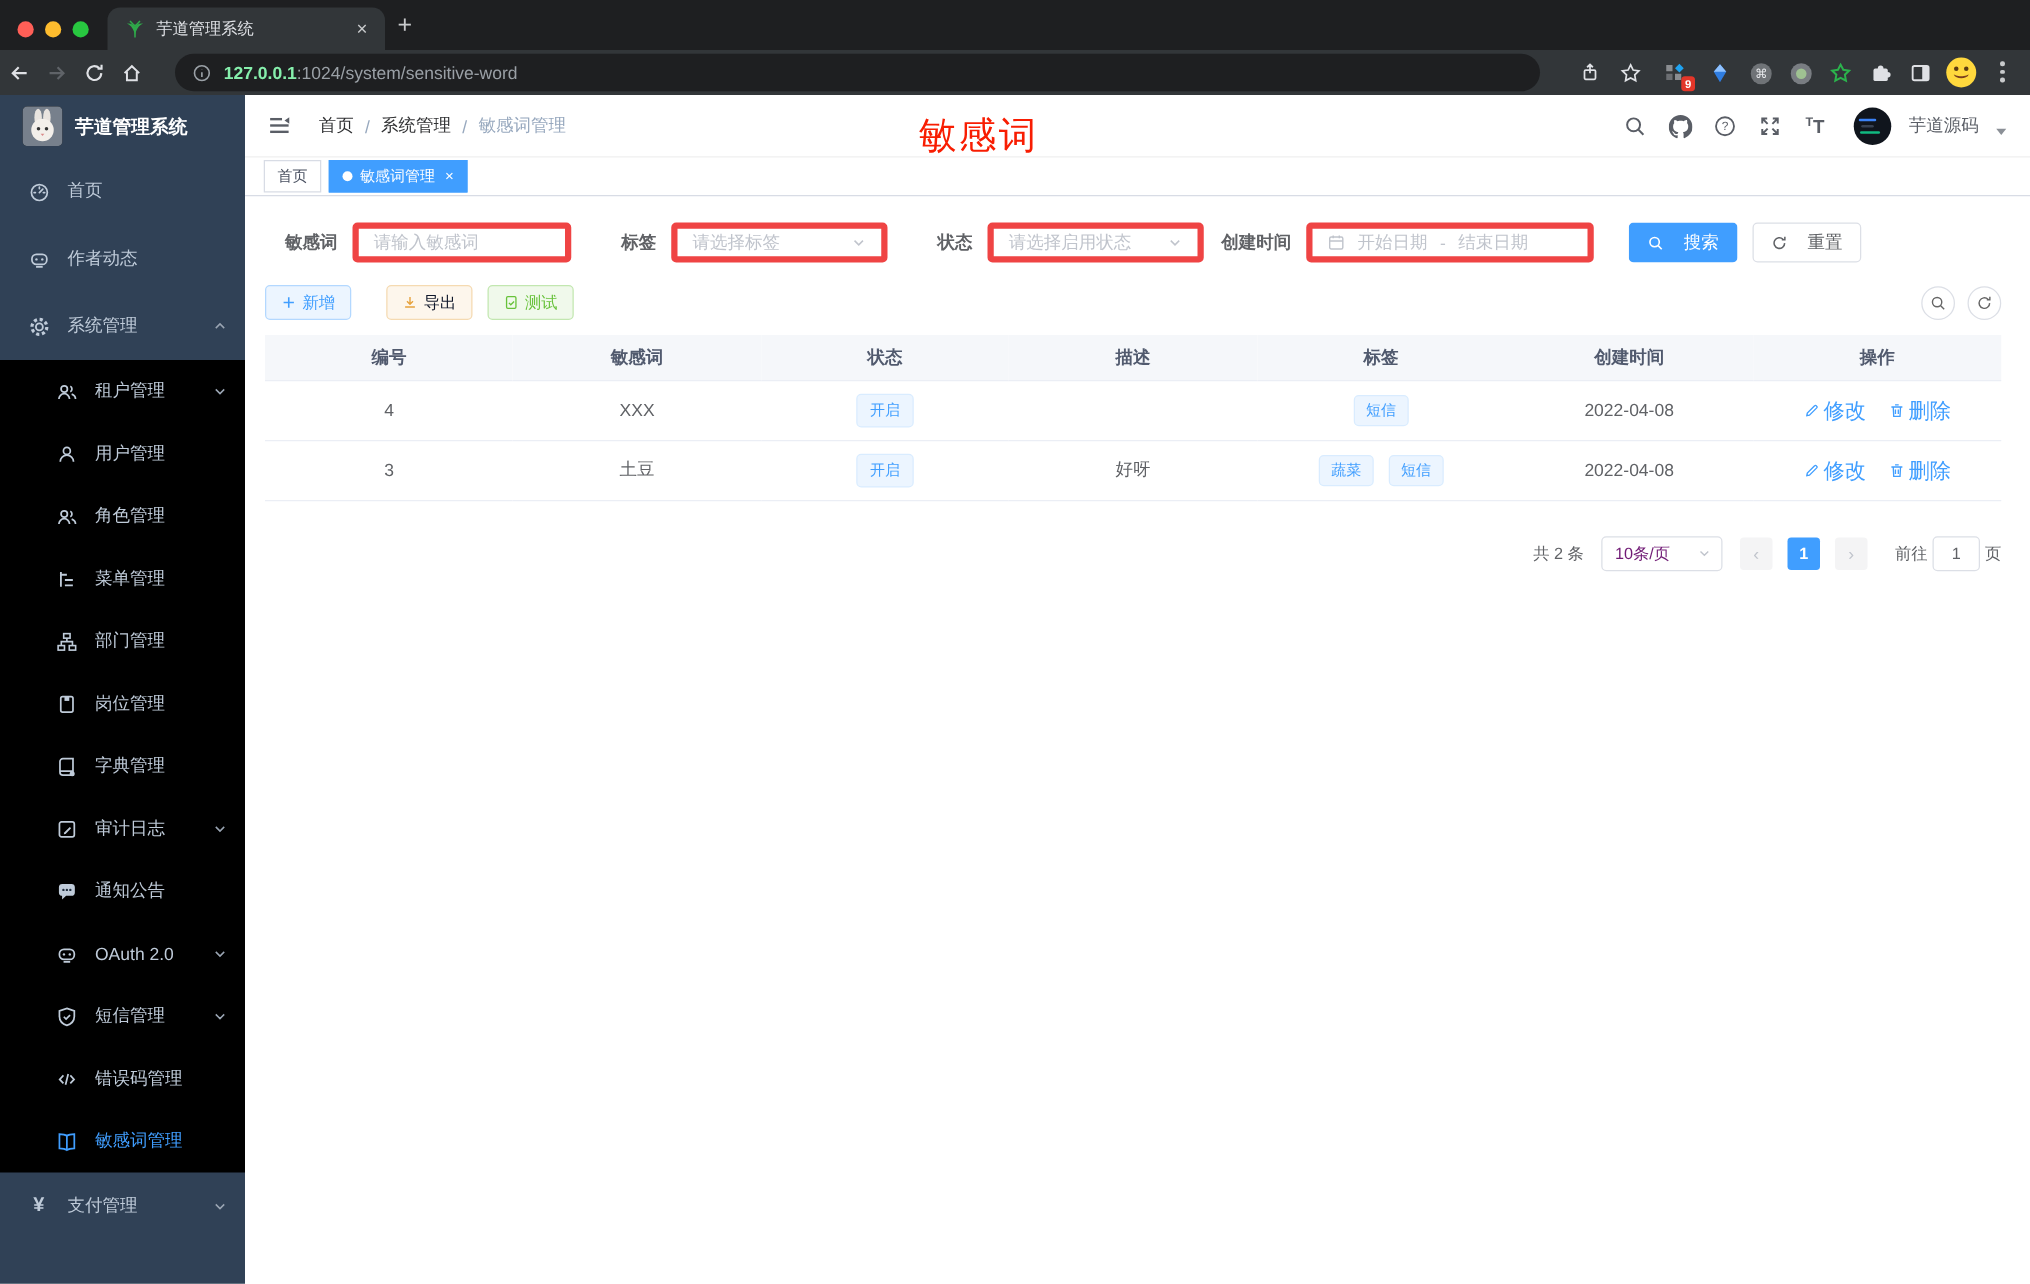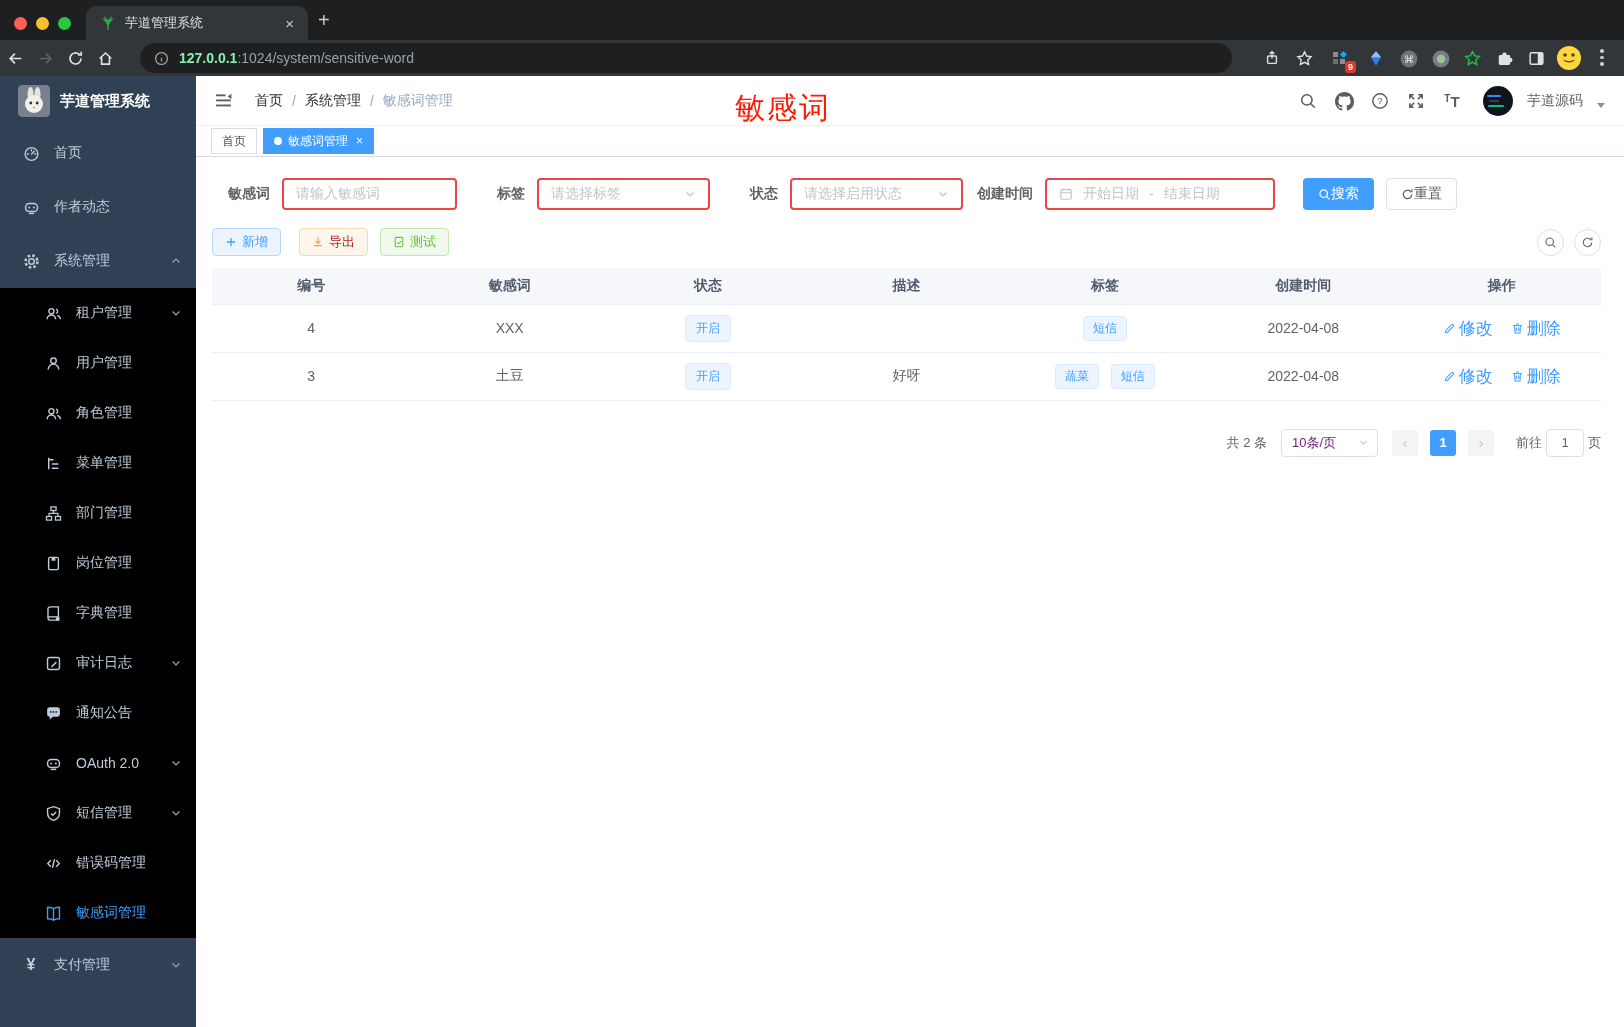--- a/index.html
+++ b/index.html
@@ -69,36 +69,36 @@
   .pgtab.active { background:#409eff; border-color:#409eff; color:#fff; }
   .pgtab .dot { width:8px; height:8px; border-radius:50%; background:#fff; }
   .pgtab .tclose { font-size:12px; margin-left:2px; }
 
   
   .content { padding:21px 24px 0 16px; }
   .frow { display:flex; align-items:center; margin-left:16px; }
   .flabel { font-size:14px; color:#606266; font-weight:600; padding-right:12px; white-space:nowrap; }
   .fitem { display:flex; align-items:center; }
   .fitem + .fitem { margin-left:40px; }
-  .inp, .sel, .dr { height:32px; border:2px solid #ef4444; border-radius:4px; background:#fff;
+  .inp, .sel, .dr { height:32px; border:5px solid #ef4444; border-radius:4px; background:#fff;
     display:flex; align-items:center; font-size:14px; color:#c0c4cc; padding:0 12px; }
   .inp { width:175px; }
   .sel { width:173px; justify-content:space-between; }
   .dr { width:230px; gap:10px;align-items:center; }
   .dr .sep { color:#c0c4cc; }
-  .btn { height:32px; border-radius:4px; display:inline-flex; align-items:center; gap:0;
+  .btn { height:32px; border-radius:4px; display:inline-flex; align-items:center; gap:16px;
     font-size:14px; padding:0 14px; cursor:pointer; border:1px solid transparent; }
   .btn-primary { background:#409eff; color:#fff; margin-left:28px; }
   .btn-plainwhite { background:#fff; border-color:#dcdfe6; color:#606266; margin-left:12px; }
 
   .toolrow { display:flex; align-items:center; margin-top:18px; }
   .btn-sm { height:28px; font-size:13px; padding:0 12px; border-radius:4px; display:inline-flex;
     align-items:center; gap:5px; cursor:pointer; }
   .btn-addp { background:#ecf5ff; border:1px solid #b3d8ff; color:#409eff; }
-  .btn-warnp { background:#fdf6ec; border:1px solid #f5dab1; color:#b91c1c; margin-left:18px; }
+  .btn-warnp { background:#fdf6ec; border:1px solid #f5dab1; color:#0f172a; margin-left:28px; }
   .btn-succp { background:#f0f9eb; border:1px solid #c2e7b0; color:#67c23a; margin-left:12px; }
   .circ { width:27px; height:27px; border-radius:50%; border:1px solid #dcdfe6; background:#fff;
     display:flex; align-items:center; justify-content:center; color:#666; cursor:pointer; }
   .circ + .circ { margin-left:10px; }
   .tool-right { margin-left:auto; display:flex; }
 
   table.grid { margin-top:12px; width:1389px; border-collapse:collapse; table-layout:fixed; }
   .grid th { background:#f5f7fa; height:36px; font-size:14px; color:#515a6e; font-weight:700;
     border-bottom:1px solid #ebeef5; }
   .grid td { height:48px; text-align:center; font-size:14px; color:#606266;

